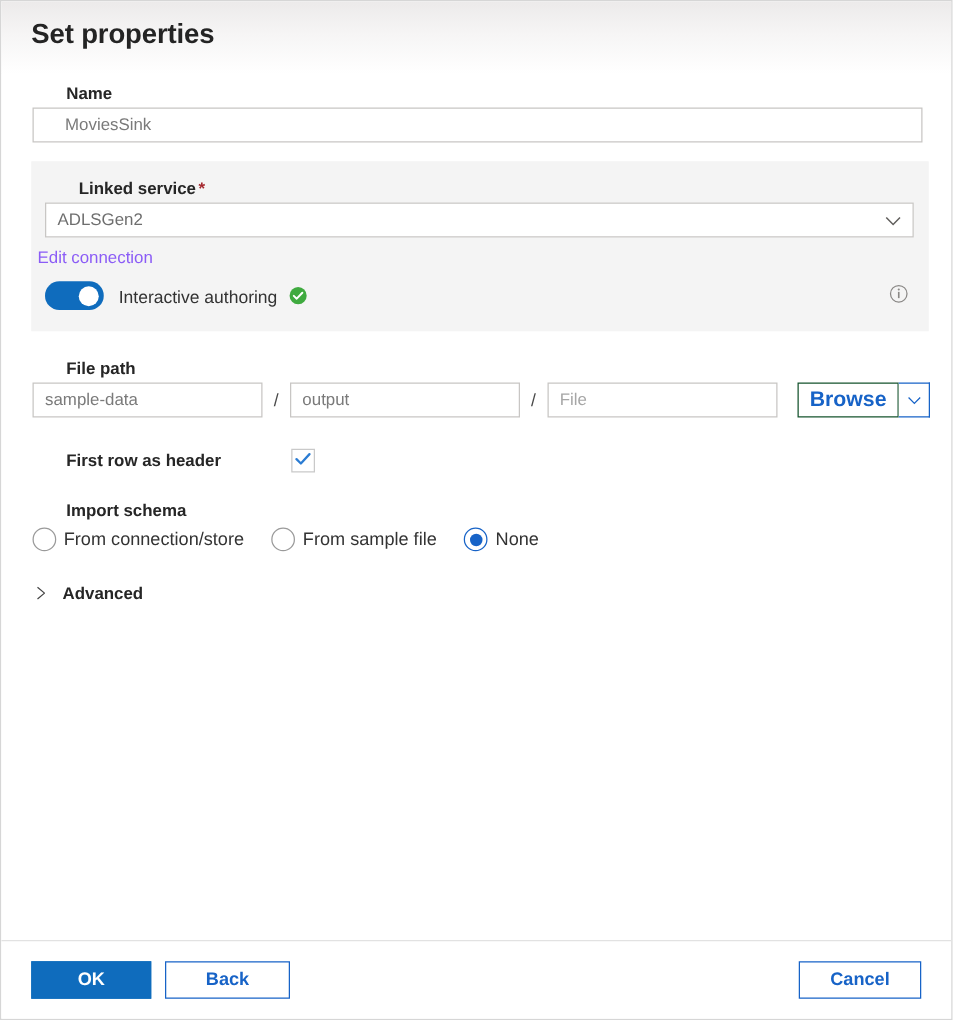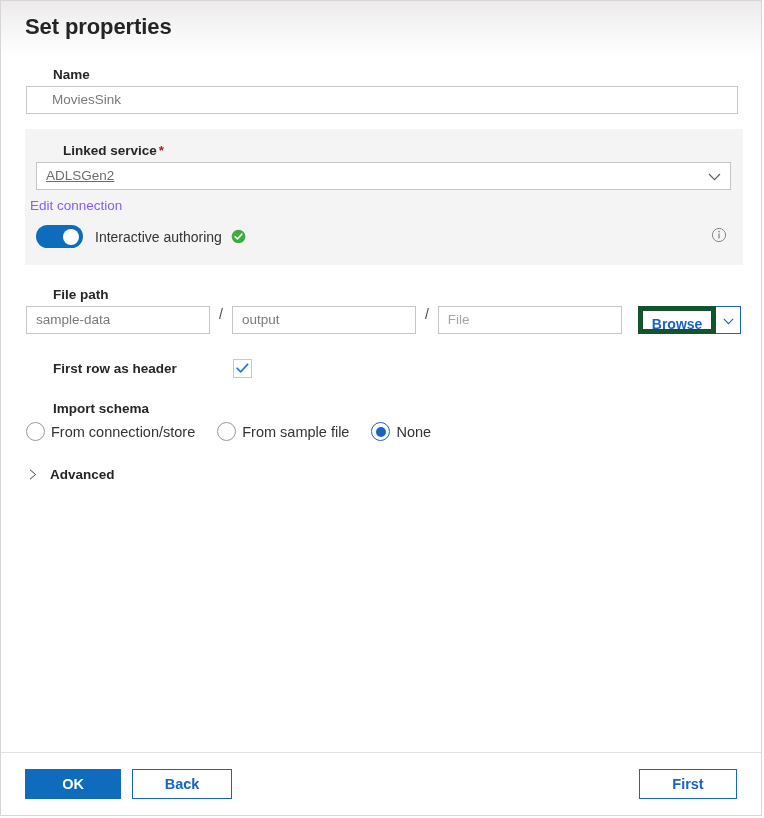--- a/index.html
+++ b/index.html
@@ -94,21 +94,20 @@
     height: 136px;
     background: #f4f4f4;
   }
   #linked-service-label { position: absolute; left: 11px; top: 14px; }
   #linked-service-select {
     position: absolute;
     left: 11px; top: 33px;
     width: 695px;
     padding-right: 30px;
     color: #6e6e6e;
-    text-decoration: underline;
   }
   #ls-chevron {
     position: absolute;
     right: 9px; top: 0;
     height: 28px;
     display: flex; align-items: center;
     pointer-events: none;
   }
   #edit-connection {
     position: absolute;
@@ -157,40 +156,40 @@
     color: #8a8886;
     cursor: pointer;
   }
 
   
   #filepath-label { position: absolute; left: 25px; top: 228px; }
   #filepath-row {
     position: absolute;
     left: 25px; top: 247px;
     display: flex;
-    align-items: flex-start;
+    align-items: center;
   }
   #filepath-row .txtbox { width: 184px; }
   .slash {
     font-size: 14px;
     color: #4a4a4a;
     padding: 0 9px;
     user-select: none;
   }
   #browse-group {
     display: flex;
     margin-left: 16px;
     height: 28px;
   }
   #browse-button {
     box-sizing: border-box;
-    border: 5px solid #14532d;
+    border: 1px solid #14532d;
     background: #ffffff;
     color: #1763c7;
-    font-size: 14px;
+    font-size: 17px;
     font-weight: 600;
     height: 28px;
     line-height: 26px;
     padding: 0 9px;
     cursor: pointer;
     font-family: "Liberation Sans", sans-serif;
   }
   #browse-caret {
     box-sizing: border-box;
     border: 1px solid #1763c7;
@@ -426,16 +425,16 @@
           </svg>
       </span>
       <span id="advanced-label">Advanced</span>
     </div>
 
   </div>
 
   <div id="footer">
     <div id="back-button" class="btn">Back</div>
     <div id="ok-button" class="btn">OK</div>
-    <div id="cancel-button" class="btn">First</div>
+    <div id="cancel-button" class="btn">Cancel</div>
   </div>
 
 </div>
 
 </body></html>

